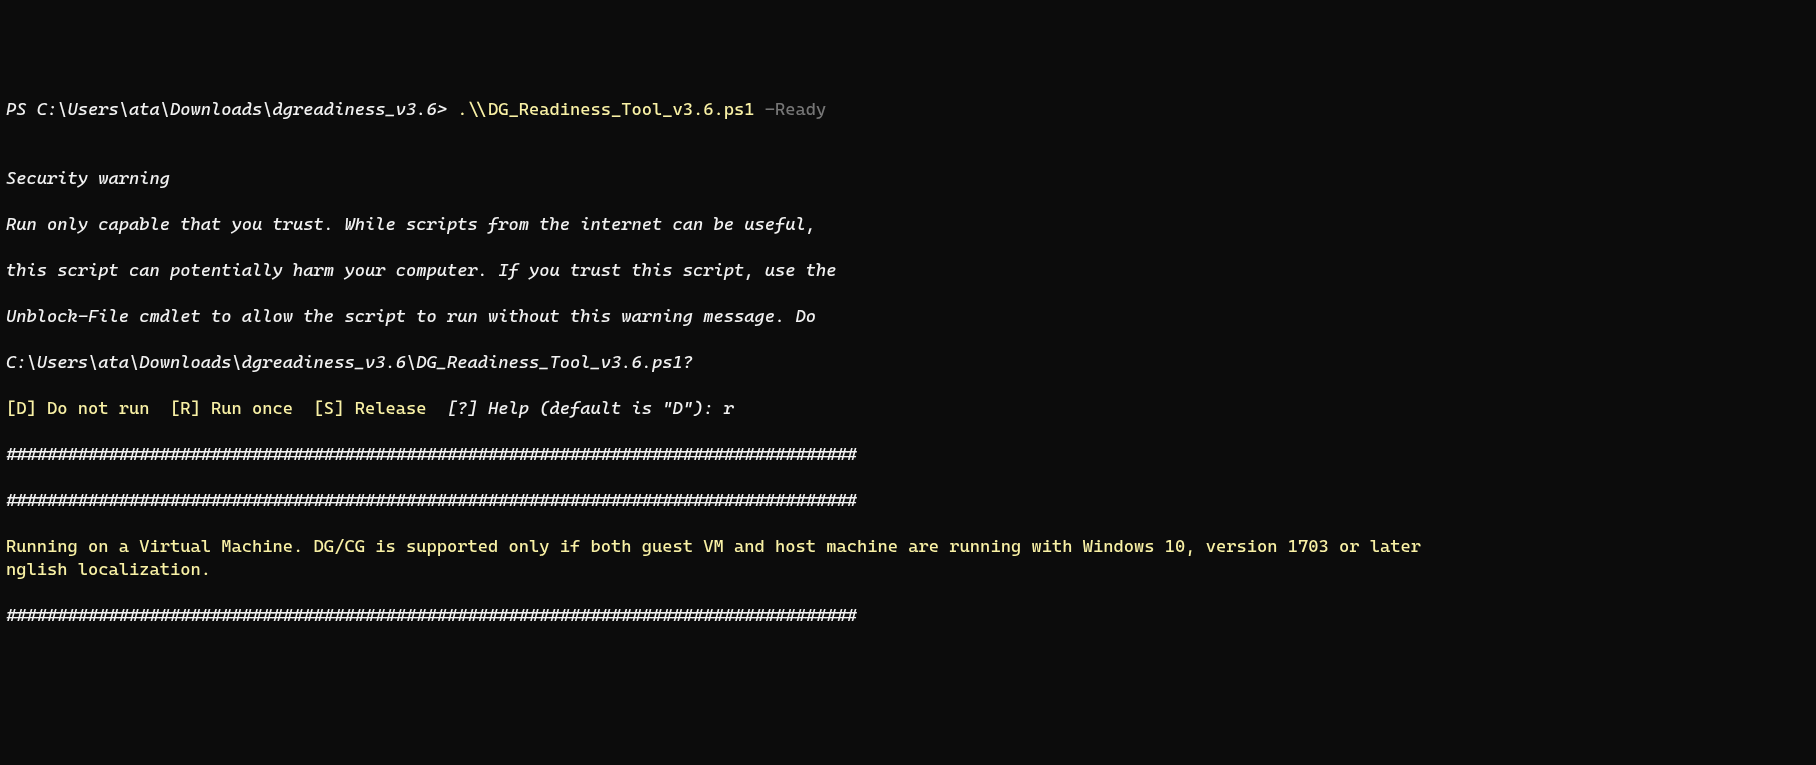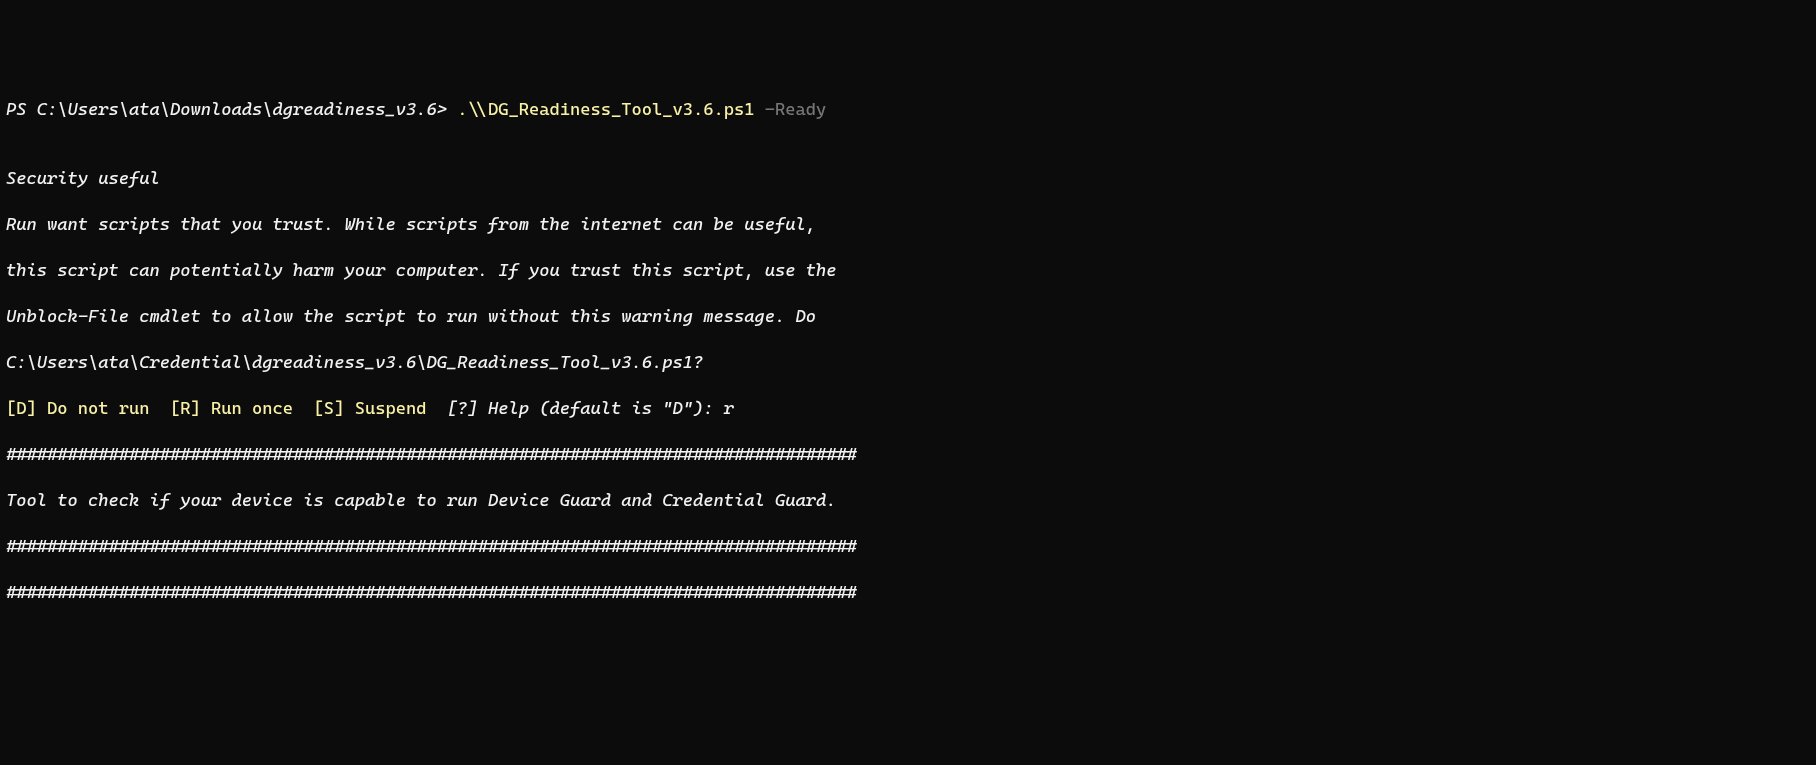--- a/index.html
+++ b/index.html
@@ -29,29 +29,30 @@
       display: block;
     }
   </style>
 </head>
 <body>
 
 
 
 <div class="terminal"><span class="line"><span class="white">PS C:\Users\ata\Downloads\dgreadiness_v3.6&gt; </span><span class="yellow">.\\DG_Readiness_Tool_v3.6.ps1 </span><span class="dim-grey">-Ready</span></span>
 <span class="line"></span>
-<span class="line white">Security useful</span>
-<span class="line white">Run want scripts that you trust. While scripts from the internet can be useful,</span>
+<span class="line white">Security warning</span>
+<span class="line white">Run only capable that you trust. While scripts from the internet can be useful,</span>
 <span class="line white">this script can potentially harm your computer. If you trust this script, use the</span>
 <span class="line white">Unblock-File cmdlet to allow the script to run without this warning message. Do</span>
-<span class="line white">C:\Users\ata\Credential\dgreadiness_v3.6\DG_Readiness_Tool_v3.6.ps1?</span>
-<span class="line"><span class="yellow">[D] Do not run  [R] Run once  [S] Suspend</span><span class="white">  [?] Help (default is "D"): r</span></span>
+<span class="line white">C:\Users\ata\Downloads\dgreadiness_v3.6\DG_Readiness_Tool_v3.6.ps1?</span>
+<span class="line"><span class="yellow">[D] Do not run  [R] Run once  [S] Release</span><span class="white">  [?] Help (default is "D"): r</span></span>
 <span class="line white">###################################################################################</span>
-<span class="line white">Tool to check if your device is capable to run Device Guard and Credential Guard.</span>
 <span class="line white">###################################################################################</span>
+<span class="line yellow">Running on a Virtual Machine. DG/CG is supported only if both guest VM and host machine are running with Windows 10, version 1703 or later 
+nglish localization.</span>
 <span class="line white">###################################################################################</span>
 
 
 
 
 
 
 
 
 </div>

